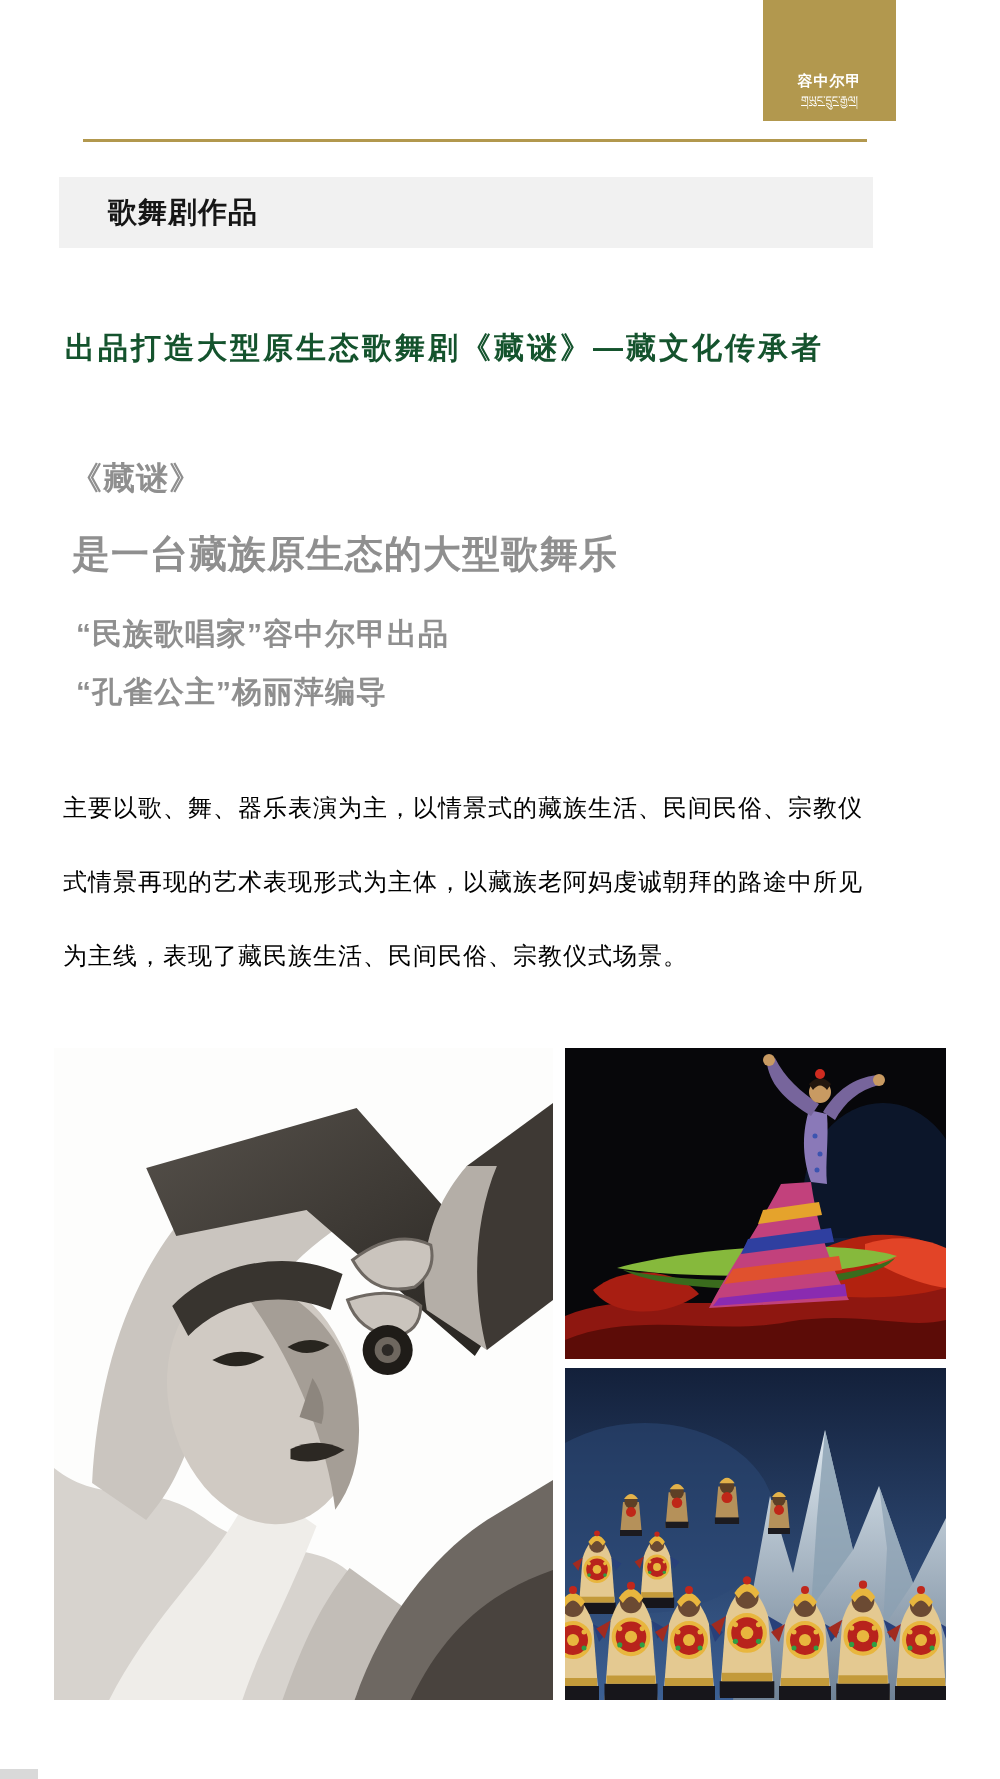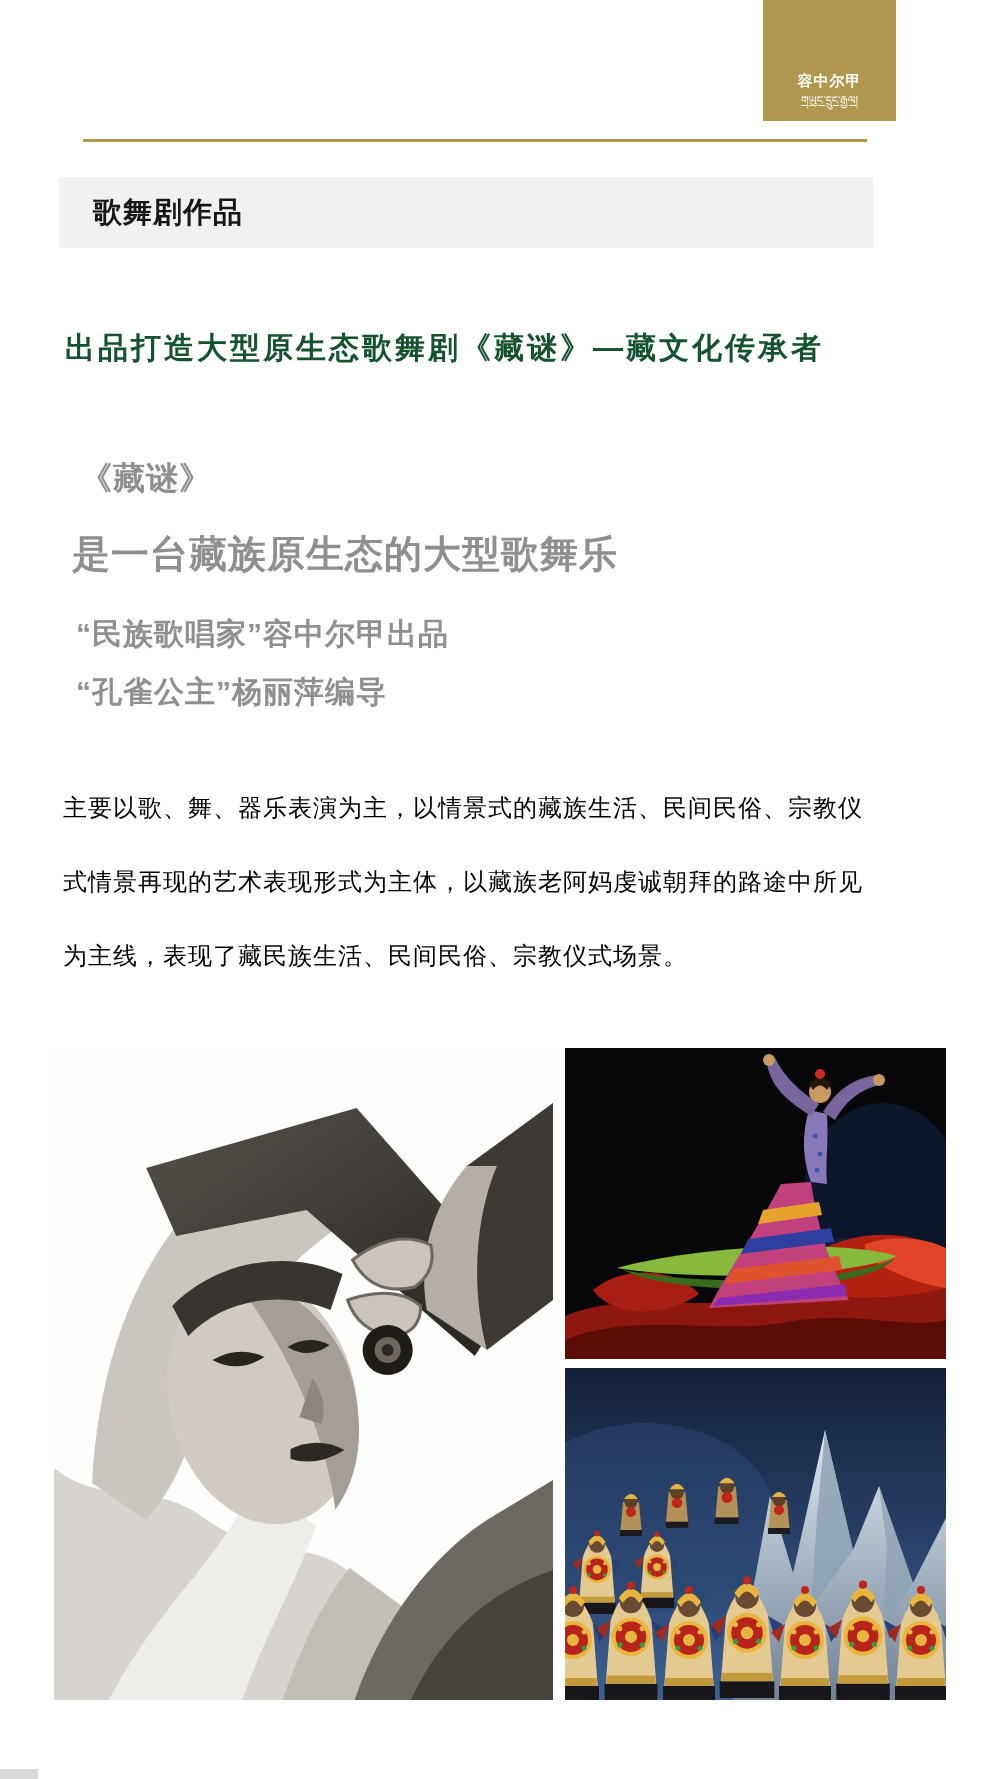--- a/index.html
+++ b/index.html
@@ -21,27 +21,27 @@
     display:flex;flex-direction:column;justify-content:flex-end;align-items:center;
     padding-bottom:13px;
   }
   .logo-cn{color:#fff;font-size:15px;font-weight:bold;letter-spacing:1px;line-height:1.25;}
   .logo-bo{color:#fff;font-size:11px;line-height:1.4;margin-top:2px;text-decoration:underline;}
   .gold-rule{position:absolute;left:83px;top:139px;width:784px;height:3px;background:var(--accent-gold);}
   .banner{
     position:absolute;left:59px;top:177px;width:814px;height:71px;
     background:var(--banner-bg);display:flex;align-items:center;
   }
-  .banner-title{font-size:29px;font-weight:bold;color:#161616;margin-left:34px;letter-spacing:1px;}
+  .banner-title{font-size:29px;font-weight:bold;color:#161616;margin-left:49px;letter-spacing:1px;}
   .heading{
     position:absolute;left:65px;top:330px;font-size:30px;line-height:1.2;
     font-weight:bold;color:#14532d;letter-spacing:3px;white-space:nowrap;
   }
   .gray-line{position:absolute;font-weight:bold;color:var(--gray-text);line-height:1.15;letter-spacing:1px;white-space:nowrap;}
-  .t-quote{left:80px;top:460px;font-size:32px;}
+  .t-quote{left:70px;top:460px;font-size:32px;}
   .t-line1{left:72px;top:533px;font-size:38px;}
   .t-line2{left:76px;top:617px;font-size:30px;}
   .t-line3{left:76px;top:675px;font-size:30px;}
   .paragraph{
     position:absolute;left:63px;top:771px;width:880px;
     font-size:24px;line-height:74px;letter-spacing:1px;color:#000;
     white-space:pre-line;
   }
   .photo{position:absolute;overflow:hidden;}
   .photo svg{display:block;width:100%;height:100%;}

